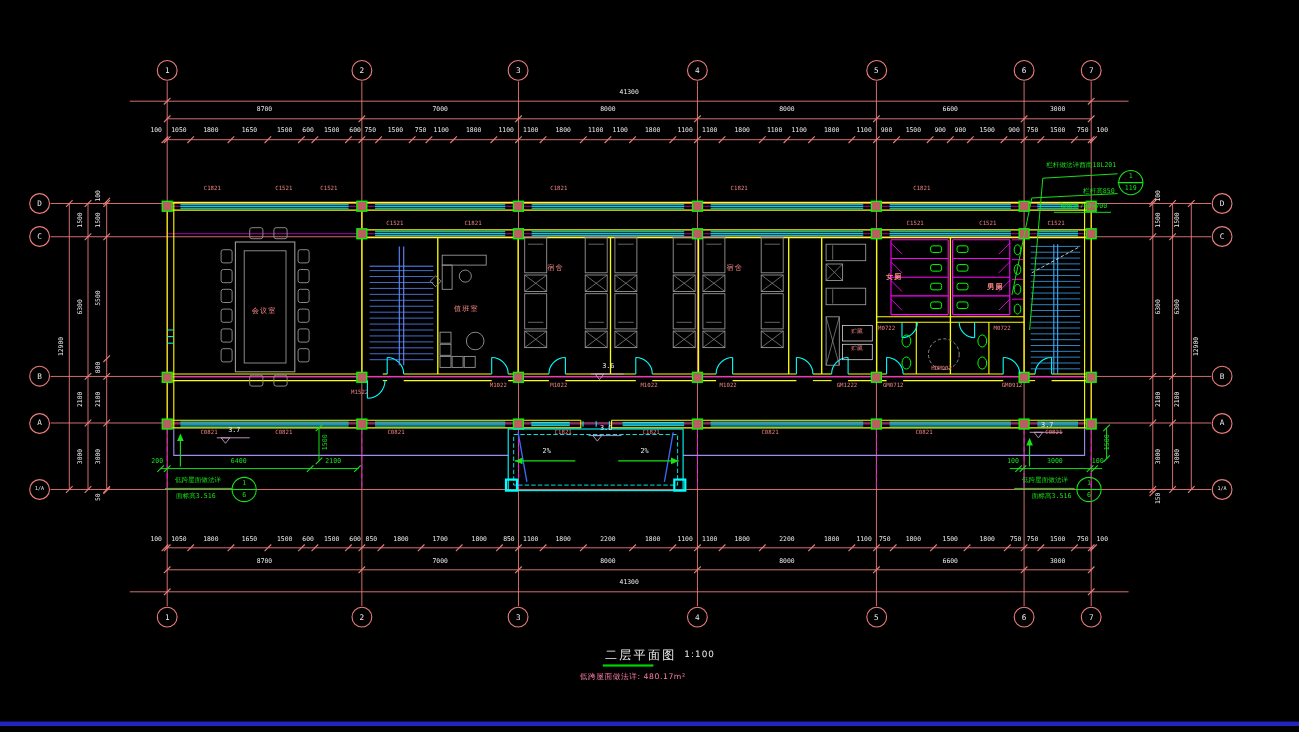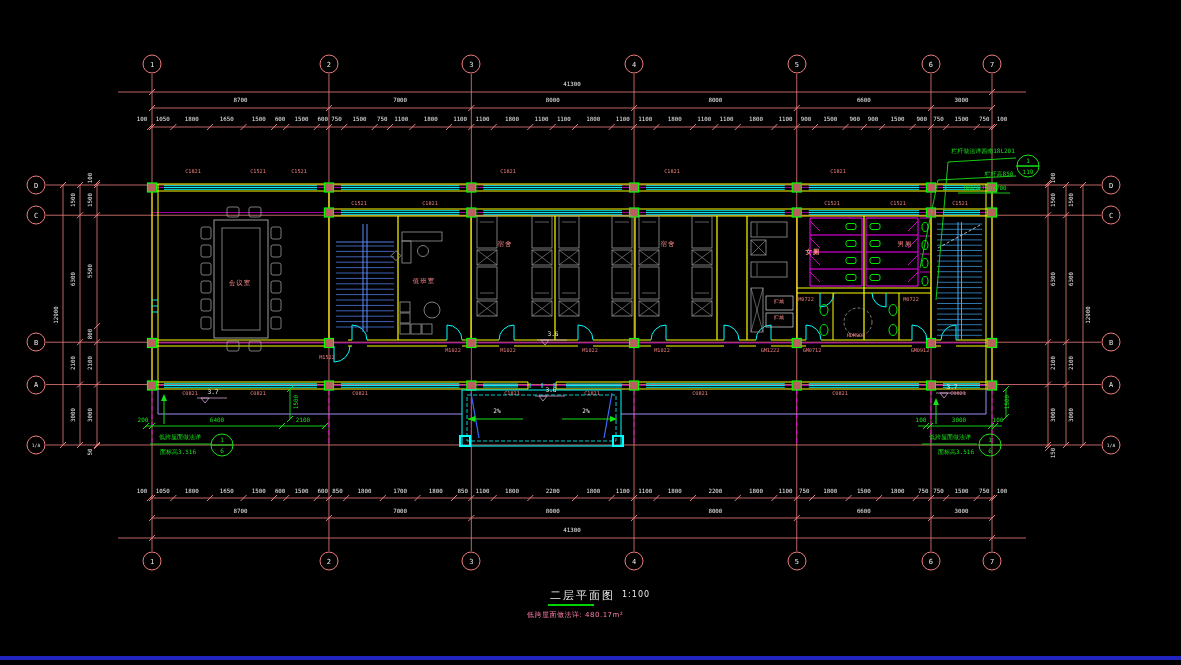--- a/index.html
+++ b/index.html
@@ -775,17 +775,17 @@
     <div class="t pink" style="left: 812px; top: 351px; transform: translate(-50%, -50%);">GM0712</div>
     <div class="t pink" style="left: 920px; top: 351px; transform: translate(-50%, -50%);">GM0912</div>
     <div class="t pink" style="left: 806px; top: 300px; transform: translate(-50%, -50%);">M0722</div>
     <div class="t pink" style="left: 911px; top: 300px; transform: translate(-50%, -50%);">M0722</div>
     <div class="t pink" style="left: 327px; top: 358px; transform: translate(-50%, -50%);">M1522</div>
     <div class="t rlabel" style="left: 240px; top: 283px; transform: translate(-50%, -50%);">会议室</div>
     <div class="t rlabel" style="left: 424px; top: 281px; transform: translate(-50%, -50%);">值班室</div>
     <div class="t rlabel" style="left: 505px; top: 244px; transform: translate(-50%, -50%);">宿舍</div>
     <div class="t rlabel" style="left: 668px; top: 244px; transform: translate(-50%, -50%);">宿舍</div>
     <div class="t rlabel" style="left: 813px; top: 252px; transform: translate(-50%, -50%); font-weight: bold;">女厕</div>
-    <div class="t rlabel" style="left: 905px; top: 244px; transform: translate(-50%, -50%);">男厕</div>
+    <div class="t rlabel" style="left: 905px; top: 261px; transform: translate(-50%, -50%); font-weight: bold;">男厕</div>
     <div class="t pink" style="left: 856px; top: 336px; transform: translate(-50%, -50%);">HDM902</div>
     <div class="t pink" style="left: 779px; top: 302px; transform: translate(-50%, -50%);">贮藏</div>
     <div class="t pink" style="left: 779px; top: 318px; transform: translate(-50%, -50%);">贮藏</div>
   </div>
 
 </body></html>

